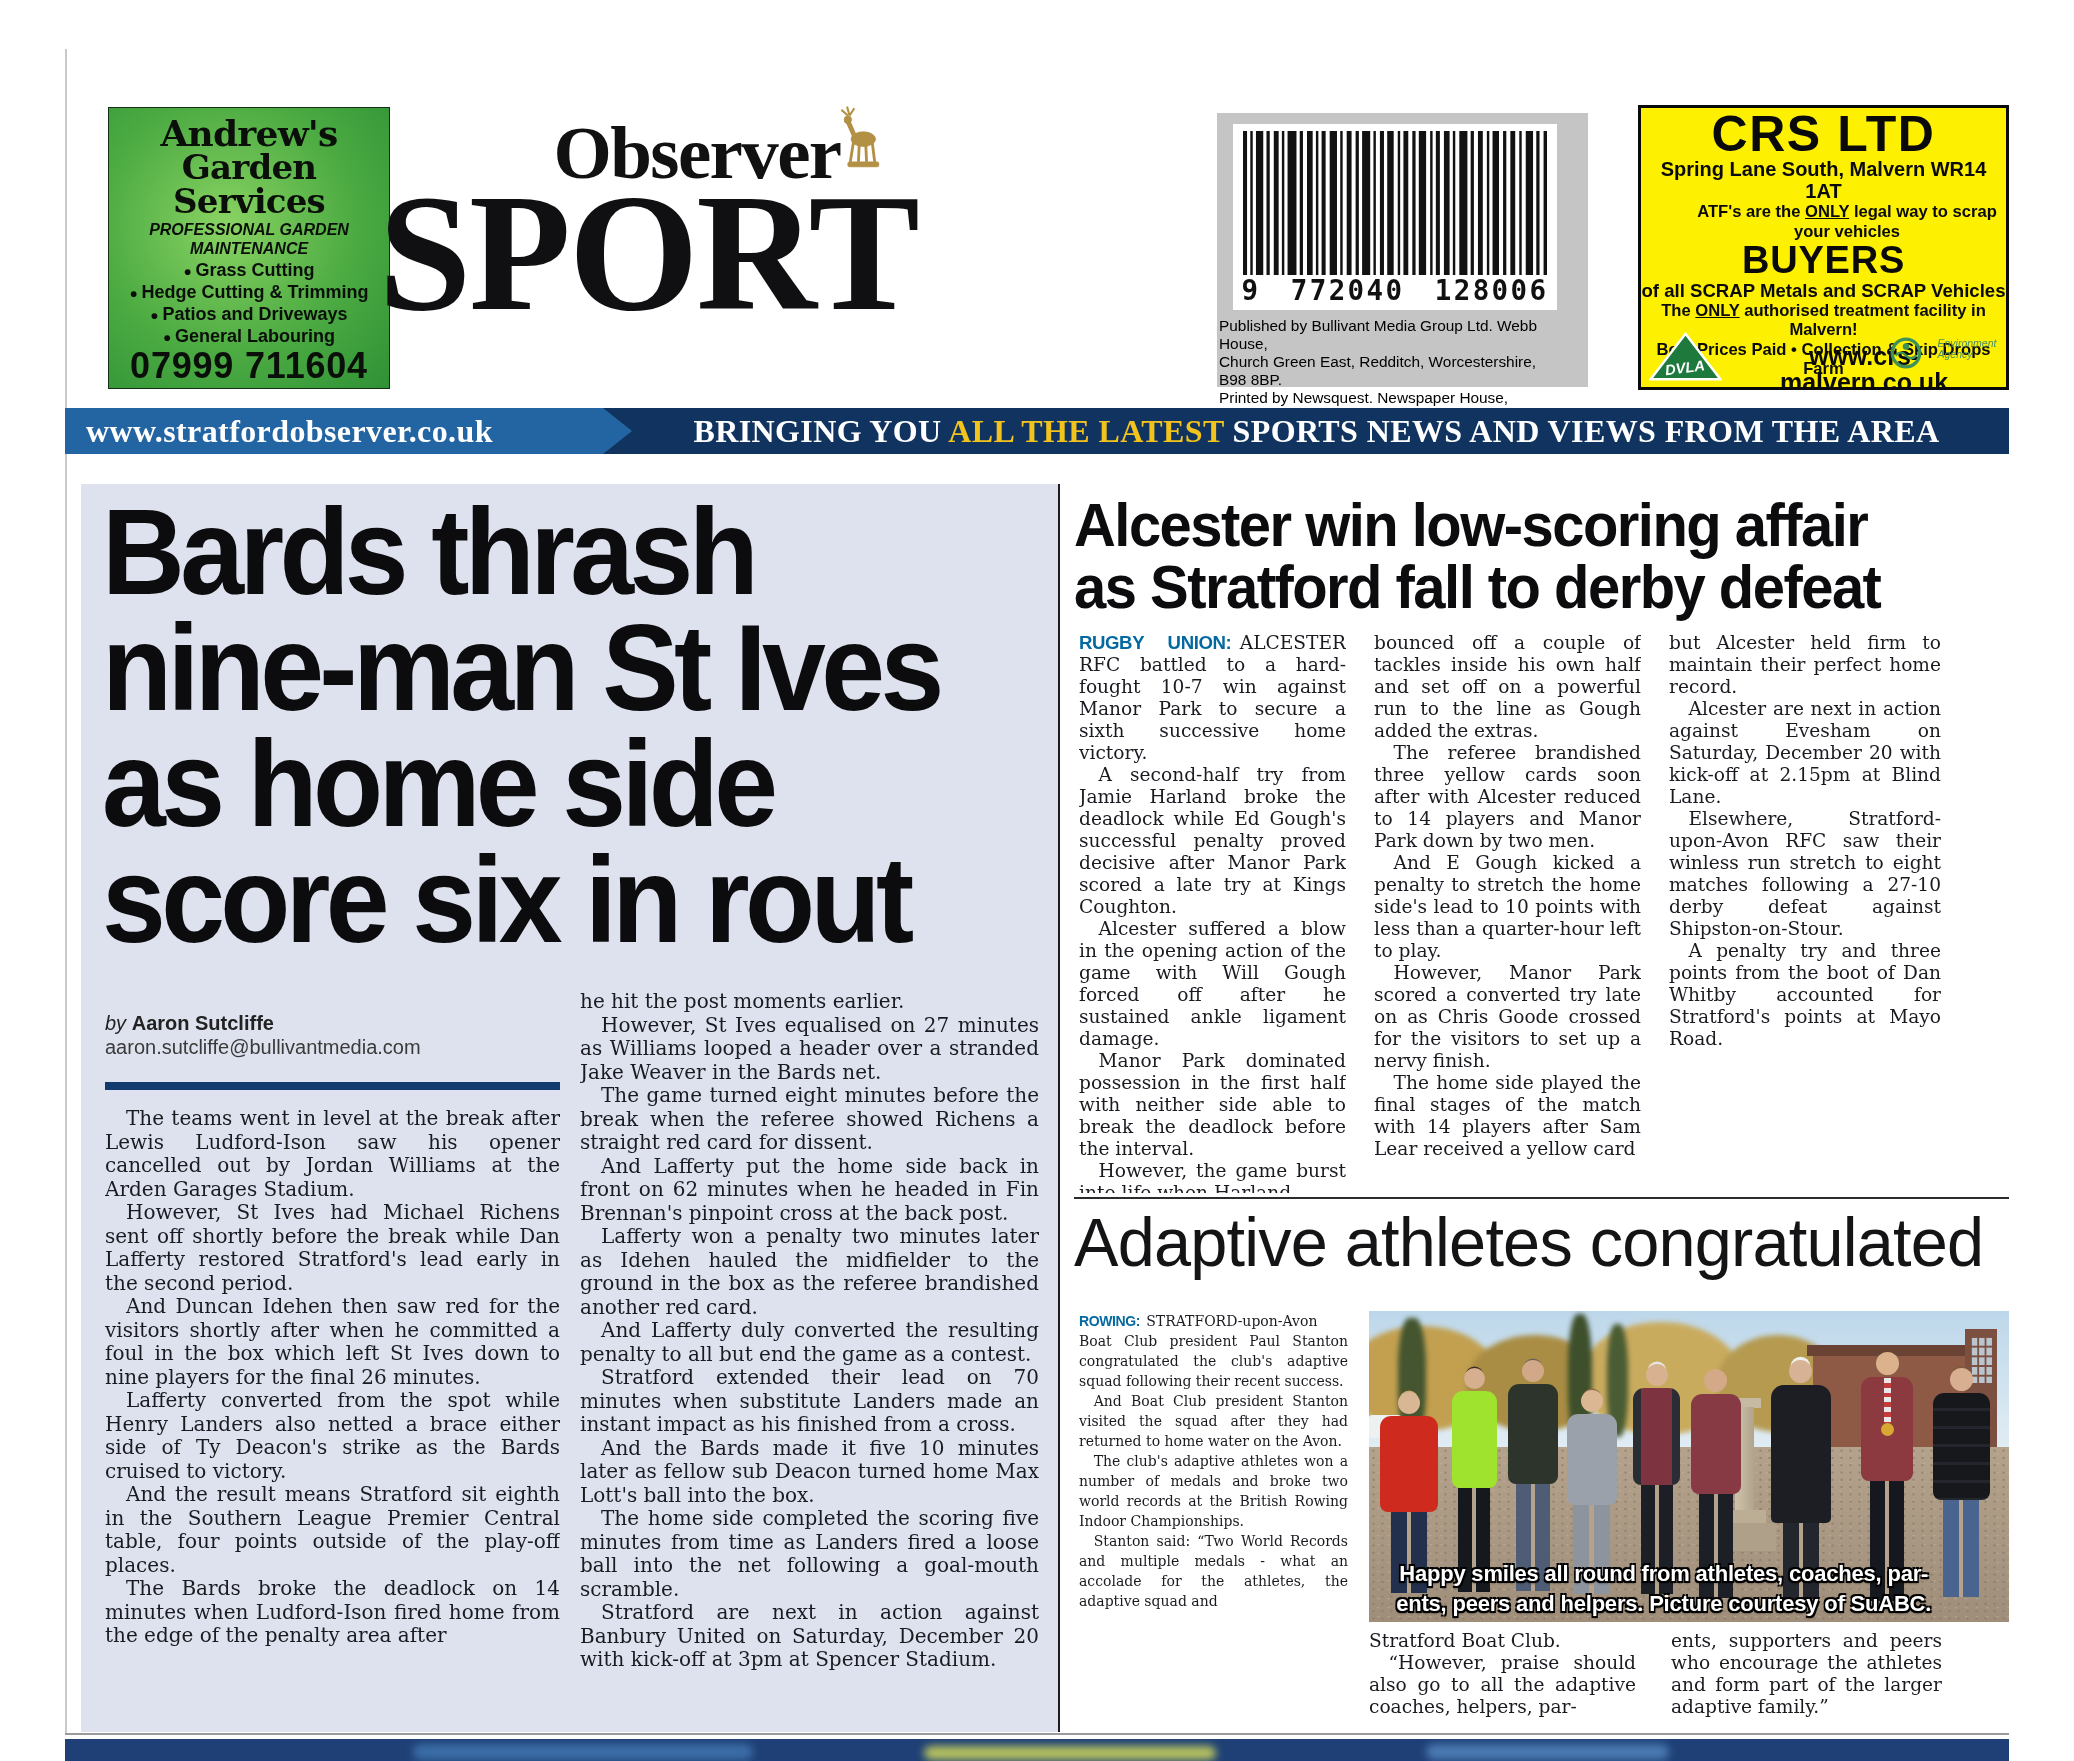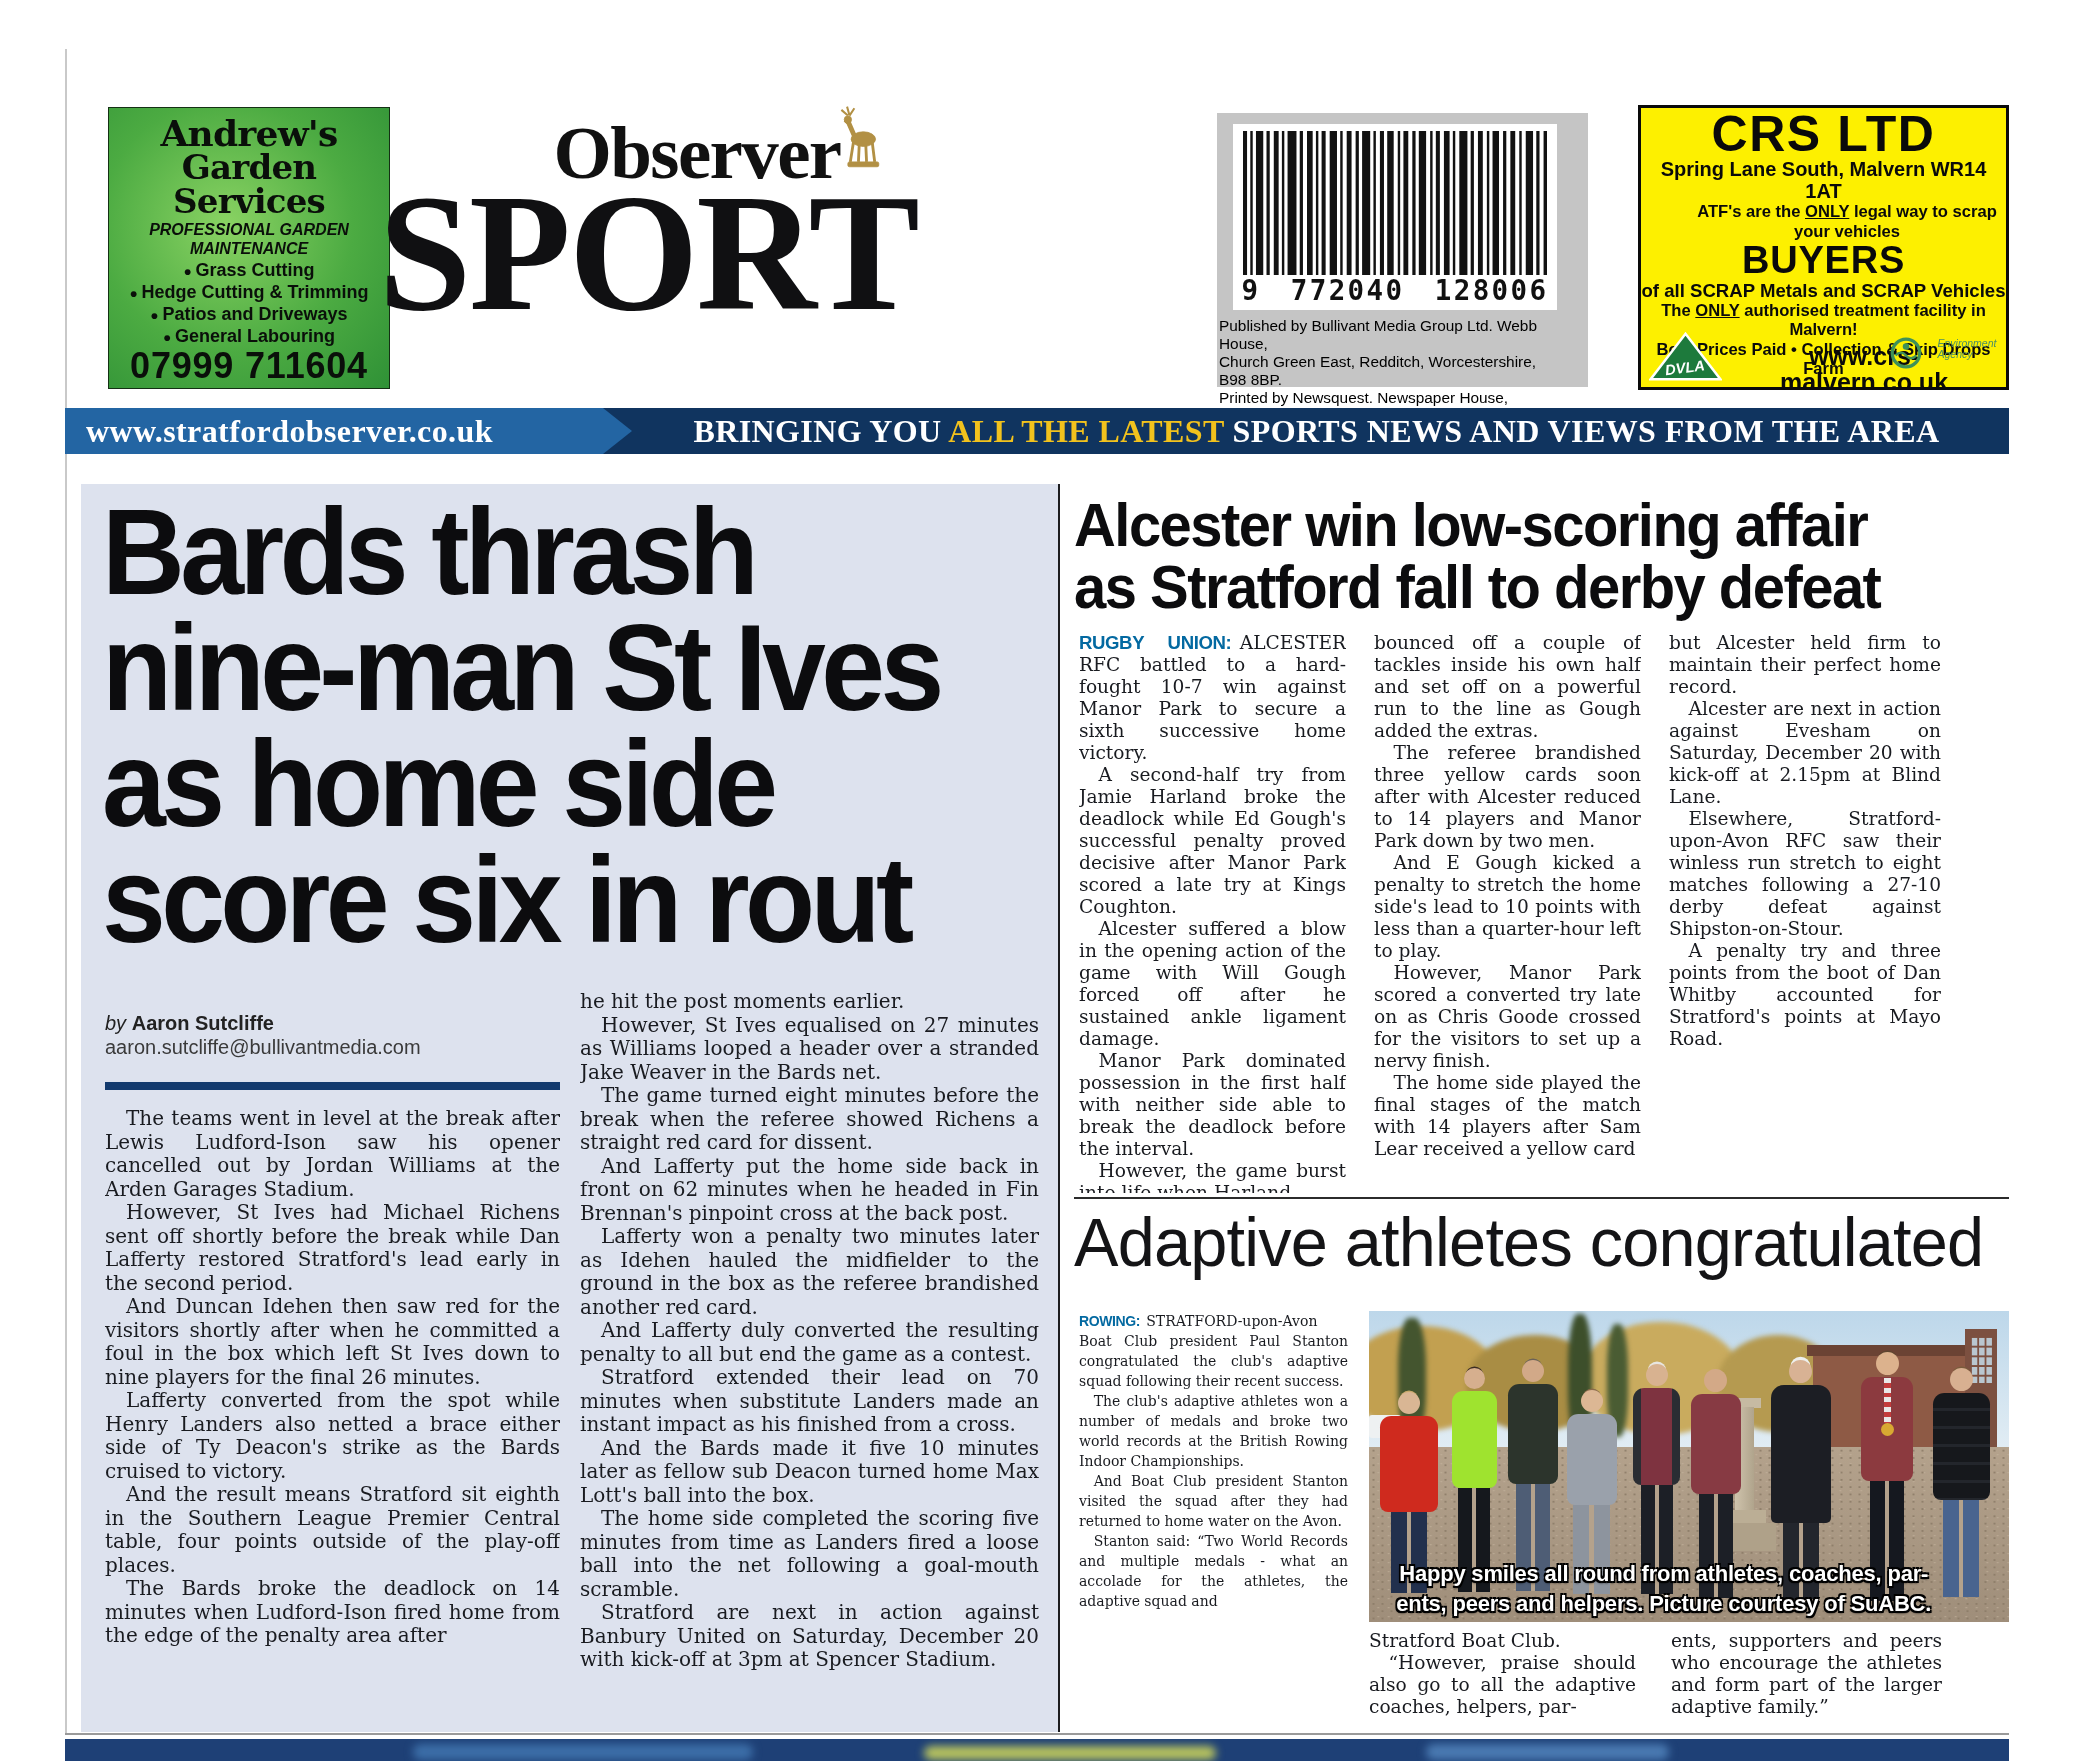--- a/index.html
+++ b/index.html
@@ -315,22 +315,22 @@
       <p>A penalty try and three points from the boot of Dan Whitby accounted for Stratford's points at Mayo Road.</p>
     </div>
 
   <div class="abs hr-rule"></div>
 
   <div class="abs hl-rowing">Adaptive athletes congratulated</div>
 
   <div class="abs news-col col-rw1">
     <p class="lead"><span class="kicker">ROWING:</span><span>STRATFORD-upon-Avon Boat Club president Paul Stanton congratulated the club's adaptive squad following their recent success.</span></p>
     <div>
+        <p>And Boat Club president Stanton visited the squad after they had returned to home water on the Avon.</p>
         <p>The club's adaptive athletes won a number of medals and broke two world records at the British Rowing Indoor Championships.</p>
-        <p>And Boat Club president Stanton visited the squad after they had returned to home water on the Avon.</p>
         <p>Stanton said: “Two World Records and multiple medals - what an accolade for the athletes, the adaptive squad and</p>
       </div>
   </div>
 
   <div class="abs photo">
     <div class="treeband" style="left:-24px;top:14.6px;width:154px;height:105px;background:#c2a050;"></div>
     <div class="treeband" style="left:97px;top:24px;width:138px;height:97px;background:#a98d44;"></div>
     <div class="treeband" style="left:211px;top:11.3px;width:162px;height:113px;background:#c9ab5e;"></div>
     <div class="treeband" style="left:348px;top:24px;width:122px;height:97px;background:#b59a50;"></div>
     <div class="treeband" style="left:29px;top:6.5px;width:27.5px;height:122px;background:#44552f;border-radius:40%;"></div>

